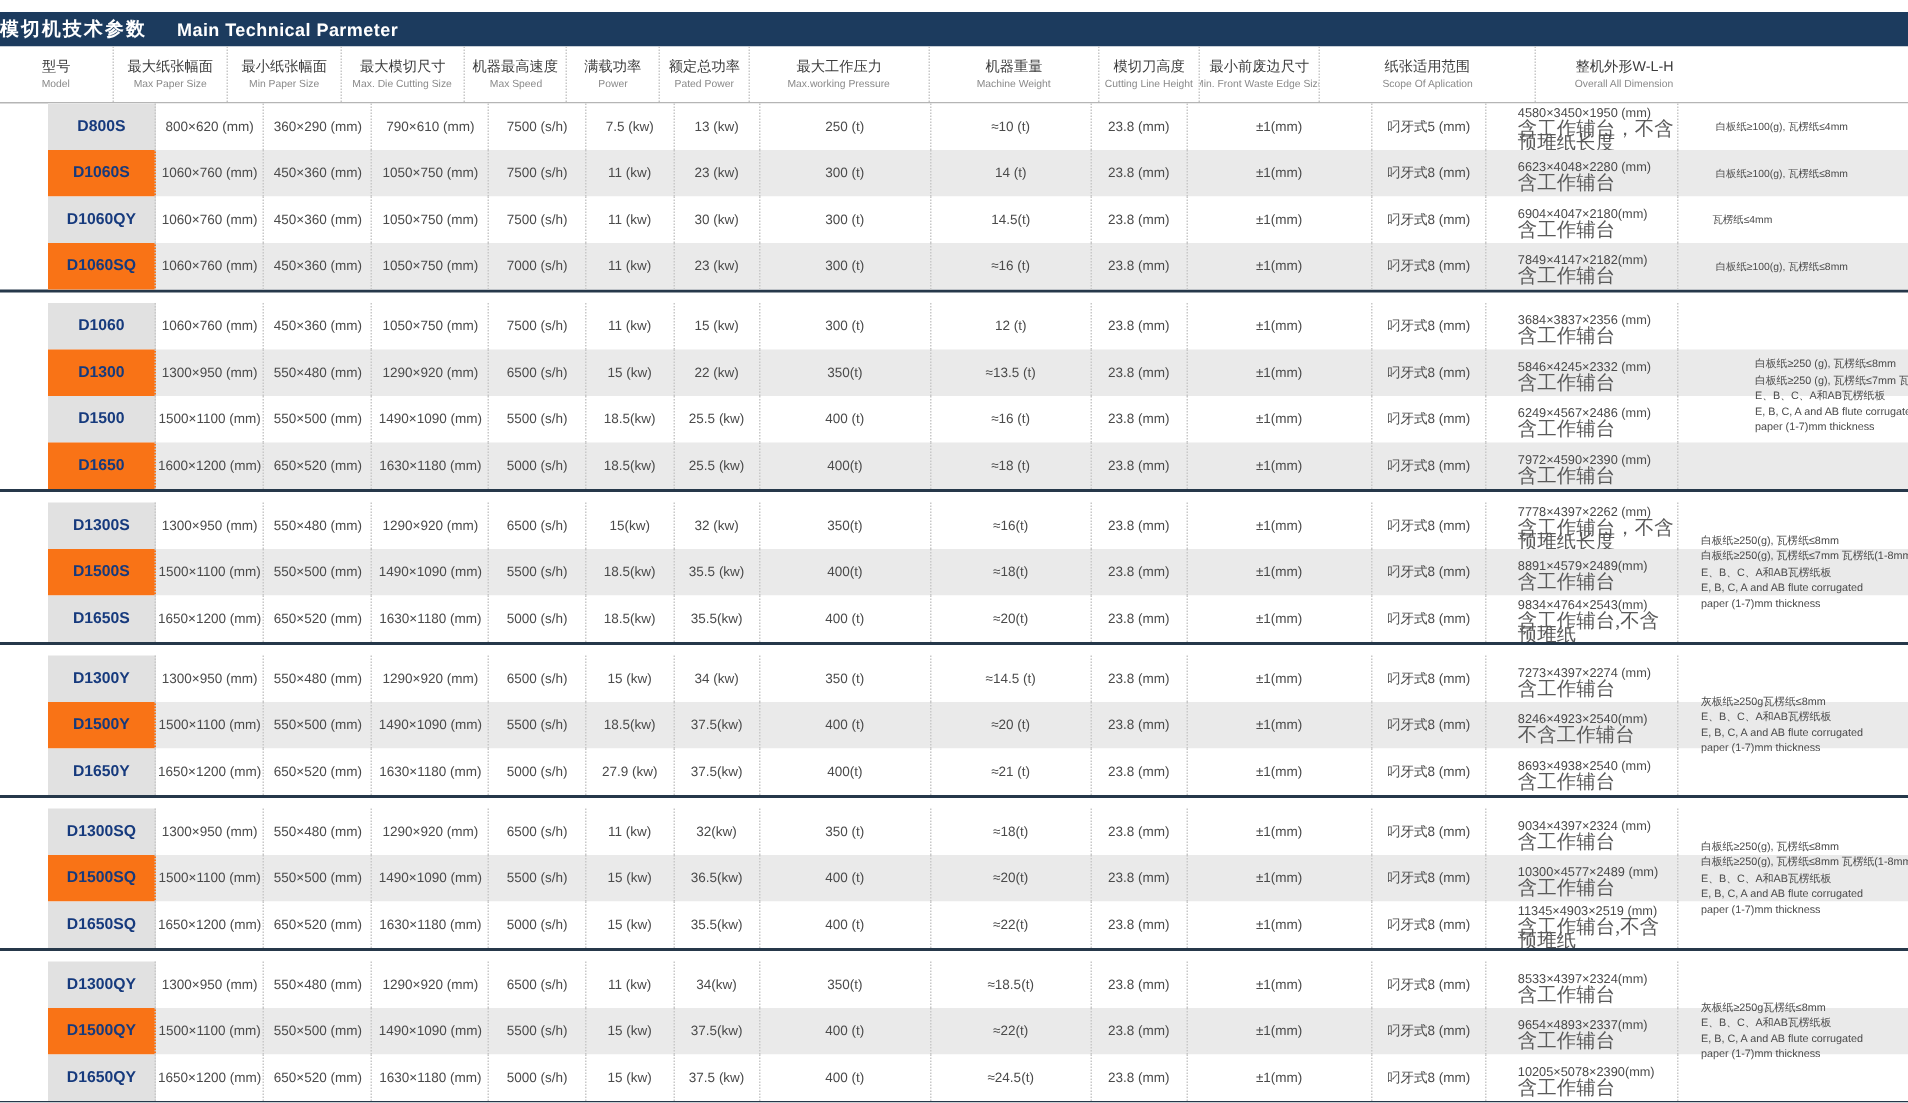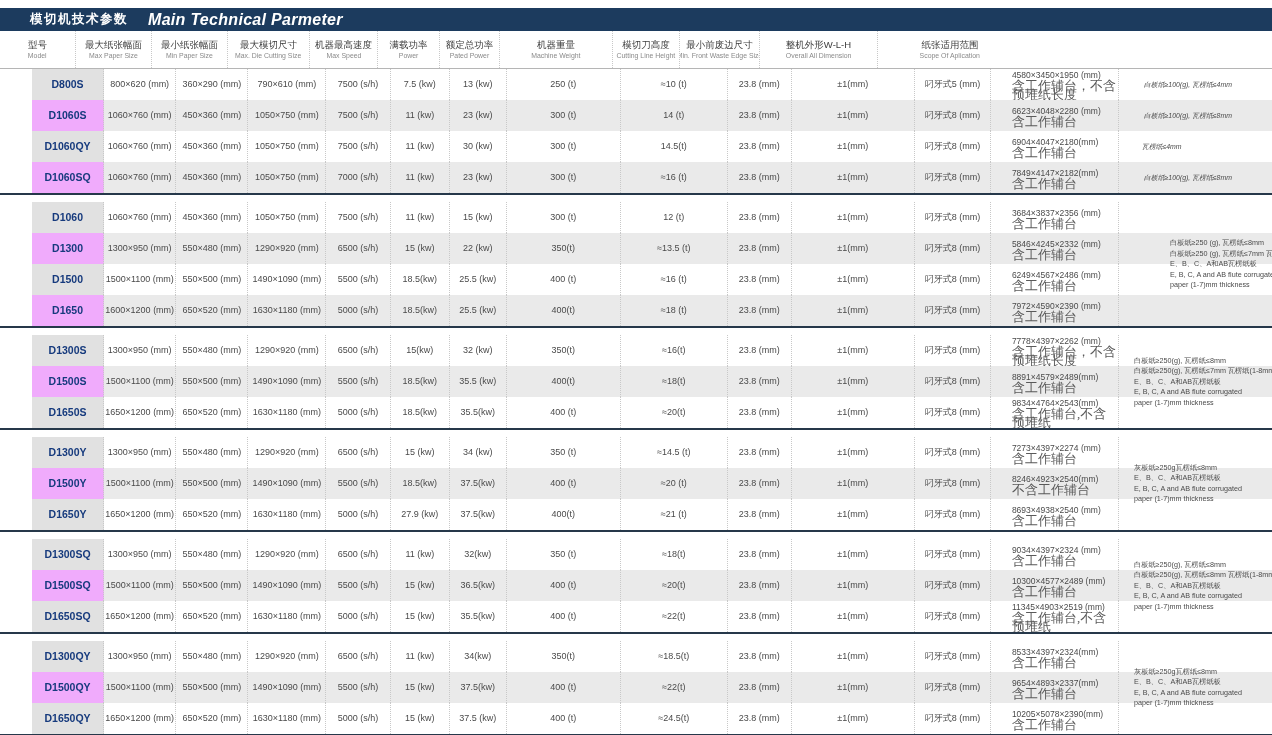--- a/index.html
+++ b/index.html
@@ -1,36 +1,36 @@
 <!DOCTYPE html>
 <html><head>
 <meta charset="utf-8">
 <style>
   html,body{margin:0;padding:0;background:#fff;}
   .screen{width:1272px;height:735px;background:#fff;overflow:hidden;position:relative;
           font-family:"Liberation Sans","DejaVu Sans",sans-serif;}
   .titlebar{margin-top:8px;height:23px;background:#1c3b5e;color:#fff;display:flex;
-            align-items:center;padding-left:30px;gap:20px;}
+            align-items:center;gap:20px;}
   .title-cn{font-size:12.5px;font-weight:bold;letter-spacing:1.5px;}
-  .title-en{font-size:16px;font-weight:bold;font-style:italic;letter-spacing:.3px;}
+  .title-en{font-size:12px;font-weight:bold;letter-spacing:.3px;}
   .hdr{display:flex;height:37px;border-bottom:1px solid #b5b5b5;background:#fff;}
   .hcell{display:flex;flex-direction:column;justify-content:center;align-items:center;
          box-sizing:border-box;border-right:1px dotted #c8c8c8;overflow:hidden;text-align:left;}
   .hcell:last-child{border-right:none;}
   .hcn{font-size:9.5px;color:#3c3c3c;line-height:12px;white-space:nowrap;}
   .hen{font-size:7.5px;color:#8a8a8a;line-height:10px;white-space:nowrap;transform:scale(.92);}
   .group{position:relative;border-bottom:2px solid #26384a;margin-bottom:7px;padding-left:32px;}
   .row{display:flex;height:31px;background:#fff;}
   .row.alt{background:#eaeaea;}
   .cell{display:flex;flex-direction:column;justify-content:center;align-items:center;
         box-sizing:border-box;border-right:1px dotted #c8c8c8;font-size:9px;color:#4a4a4a;
         overflow:hidden;text-align:center;line-height:11px;}
-  .cell:last-child{border-right:none;font-style:italic;}
+  .cell:last-child{border-right:none;}
   .cell.model{background:#e1e1e1;color:#163a7d;font-weight:bold;font-size:10.5px;}
-  .row.alt .cell.model{background:#f0abfc;}
+  .row.alt .cell.model{background:#f97316;}
   .cell.left{align-items:flex-start;text-align:left;padding-left:5px;margin-left:16px;}
   .dimnote{font-size:13px;color:#5a5a5a;line-height:9px;font-family:Liberation Serif, serif;}
   .dimmain{font-size:8.5px;line-height:11px;white-space:nowrap;}
   .scope-line{font-size:7.5px;color:#4a4a4a;line-height:10.5px;white-space:nowrap;transform-origin:left;transform:scale(.96);}
   .scope-overlay{position:absolute;top:50%;transform:translateY(-50%);box-sizing:border-box;
                  padding-left:6px;overflow:visible;}
   .rowscope{font-size:7.5px;white-space:nowrap;transform:scale(.92);}
   
   .c1{width:76px}.c2{width:76px}.c3{width:76px}.c4{width:82px}.c5{width:68px}.c6{width:62px}
   .c7{width:60px}.c8{width:120px}.c9{width:113px}.c10{width:67px}.c11{width:130px}
@@ -67,39 +67,43 @@
           <div class="hen">Max Speed</div>
         </div>
         <div class="hcell c6">
           <div class="hcn">满载功率</div>
           <div class="hen">Power</div>
         </div>
         <div class="hcell c7">
           <div class="hcn">额定总功率</div>
           <div class="hen">Pated Power</div>
         </div>
+        <div class="hcell c8">
+          <div class="hcn">最大工作压力</div>
+          <div class="hen">Max.working Pressure</div>
+        </div>
         <div class="hcell c9">
           <div class="hcn">机器重量</div>
           <div class="hen">Machine Weight</div>
         </div>
         <div class="hcell c10">
           <div class="hcn">模切刀高度</div>
           <div class="hen">Cutting Line Height</div>
         </div>
         <div class="hcell c12">
           <div class="hcn">最小前废边尺寸</div>
           <div class="hen">Min. Front Waste Edge Size</div>
         </div>
+        <div class="hcell c14">
+          <div class="hcn">纸张适用范围</div>
+          <div class="hen">Scope Of Aplication</div>
+        </div>
         <div class="hcell c13">
           <div class="hcn">整机外形W-L-H</div>
           <div class="hen">Overall All Dimension</div>
-        </div>
-        <div class="hcell c14">
-          <div class="hcn">纸张适用范围</div>
-          <div class="hen">Scope Of Aplication</div>
         </div>
       </div>
       <div class="group">
         <div class="row">
           <div class="cell c1 model">
             <span>D800S</span>
           </div>
           <div class="cell c2">
             <span>800×620 (mm)</span>
           </div>

